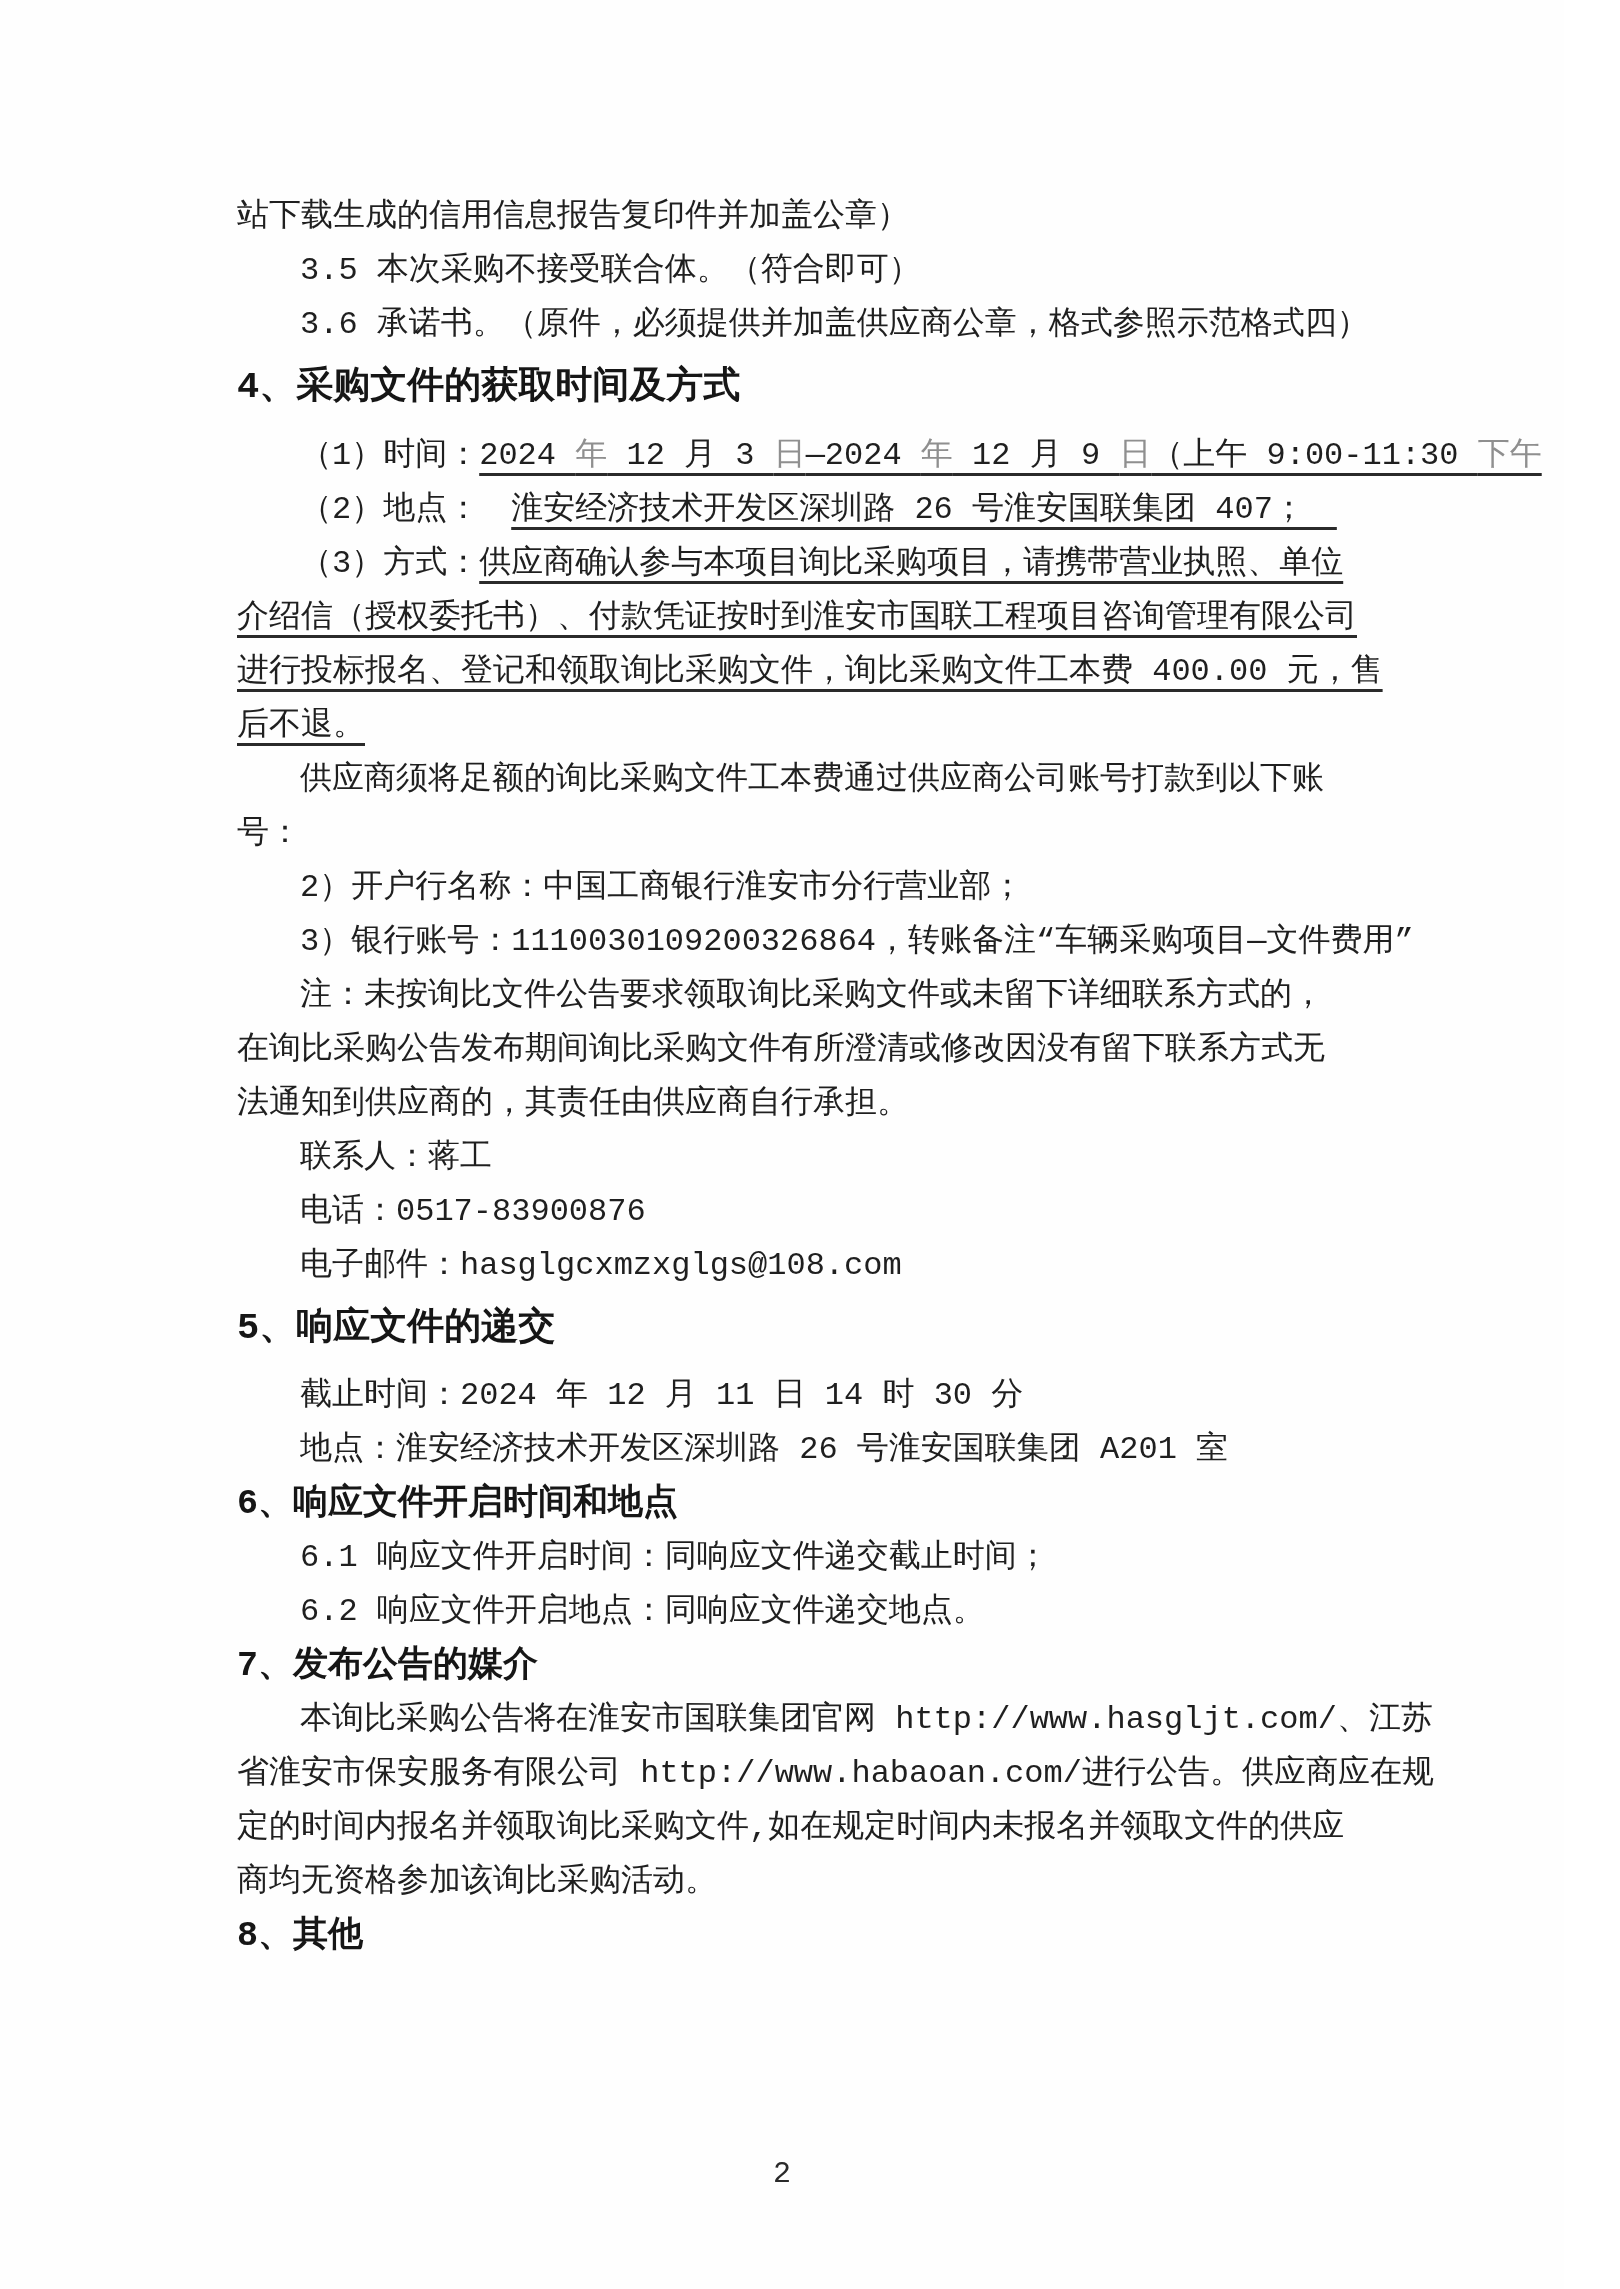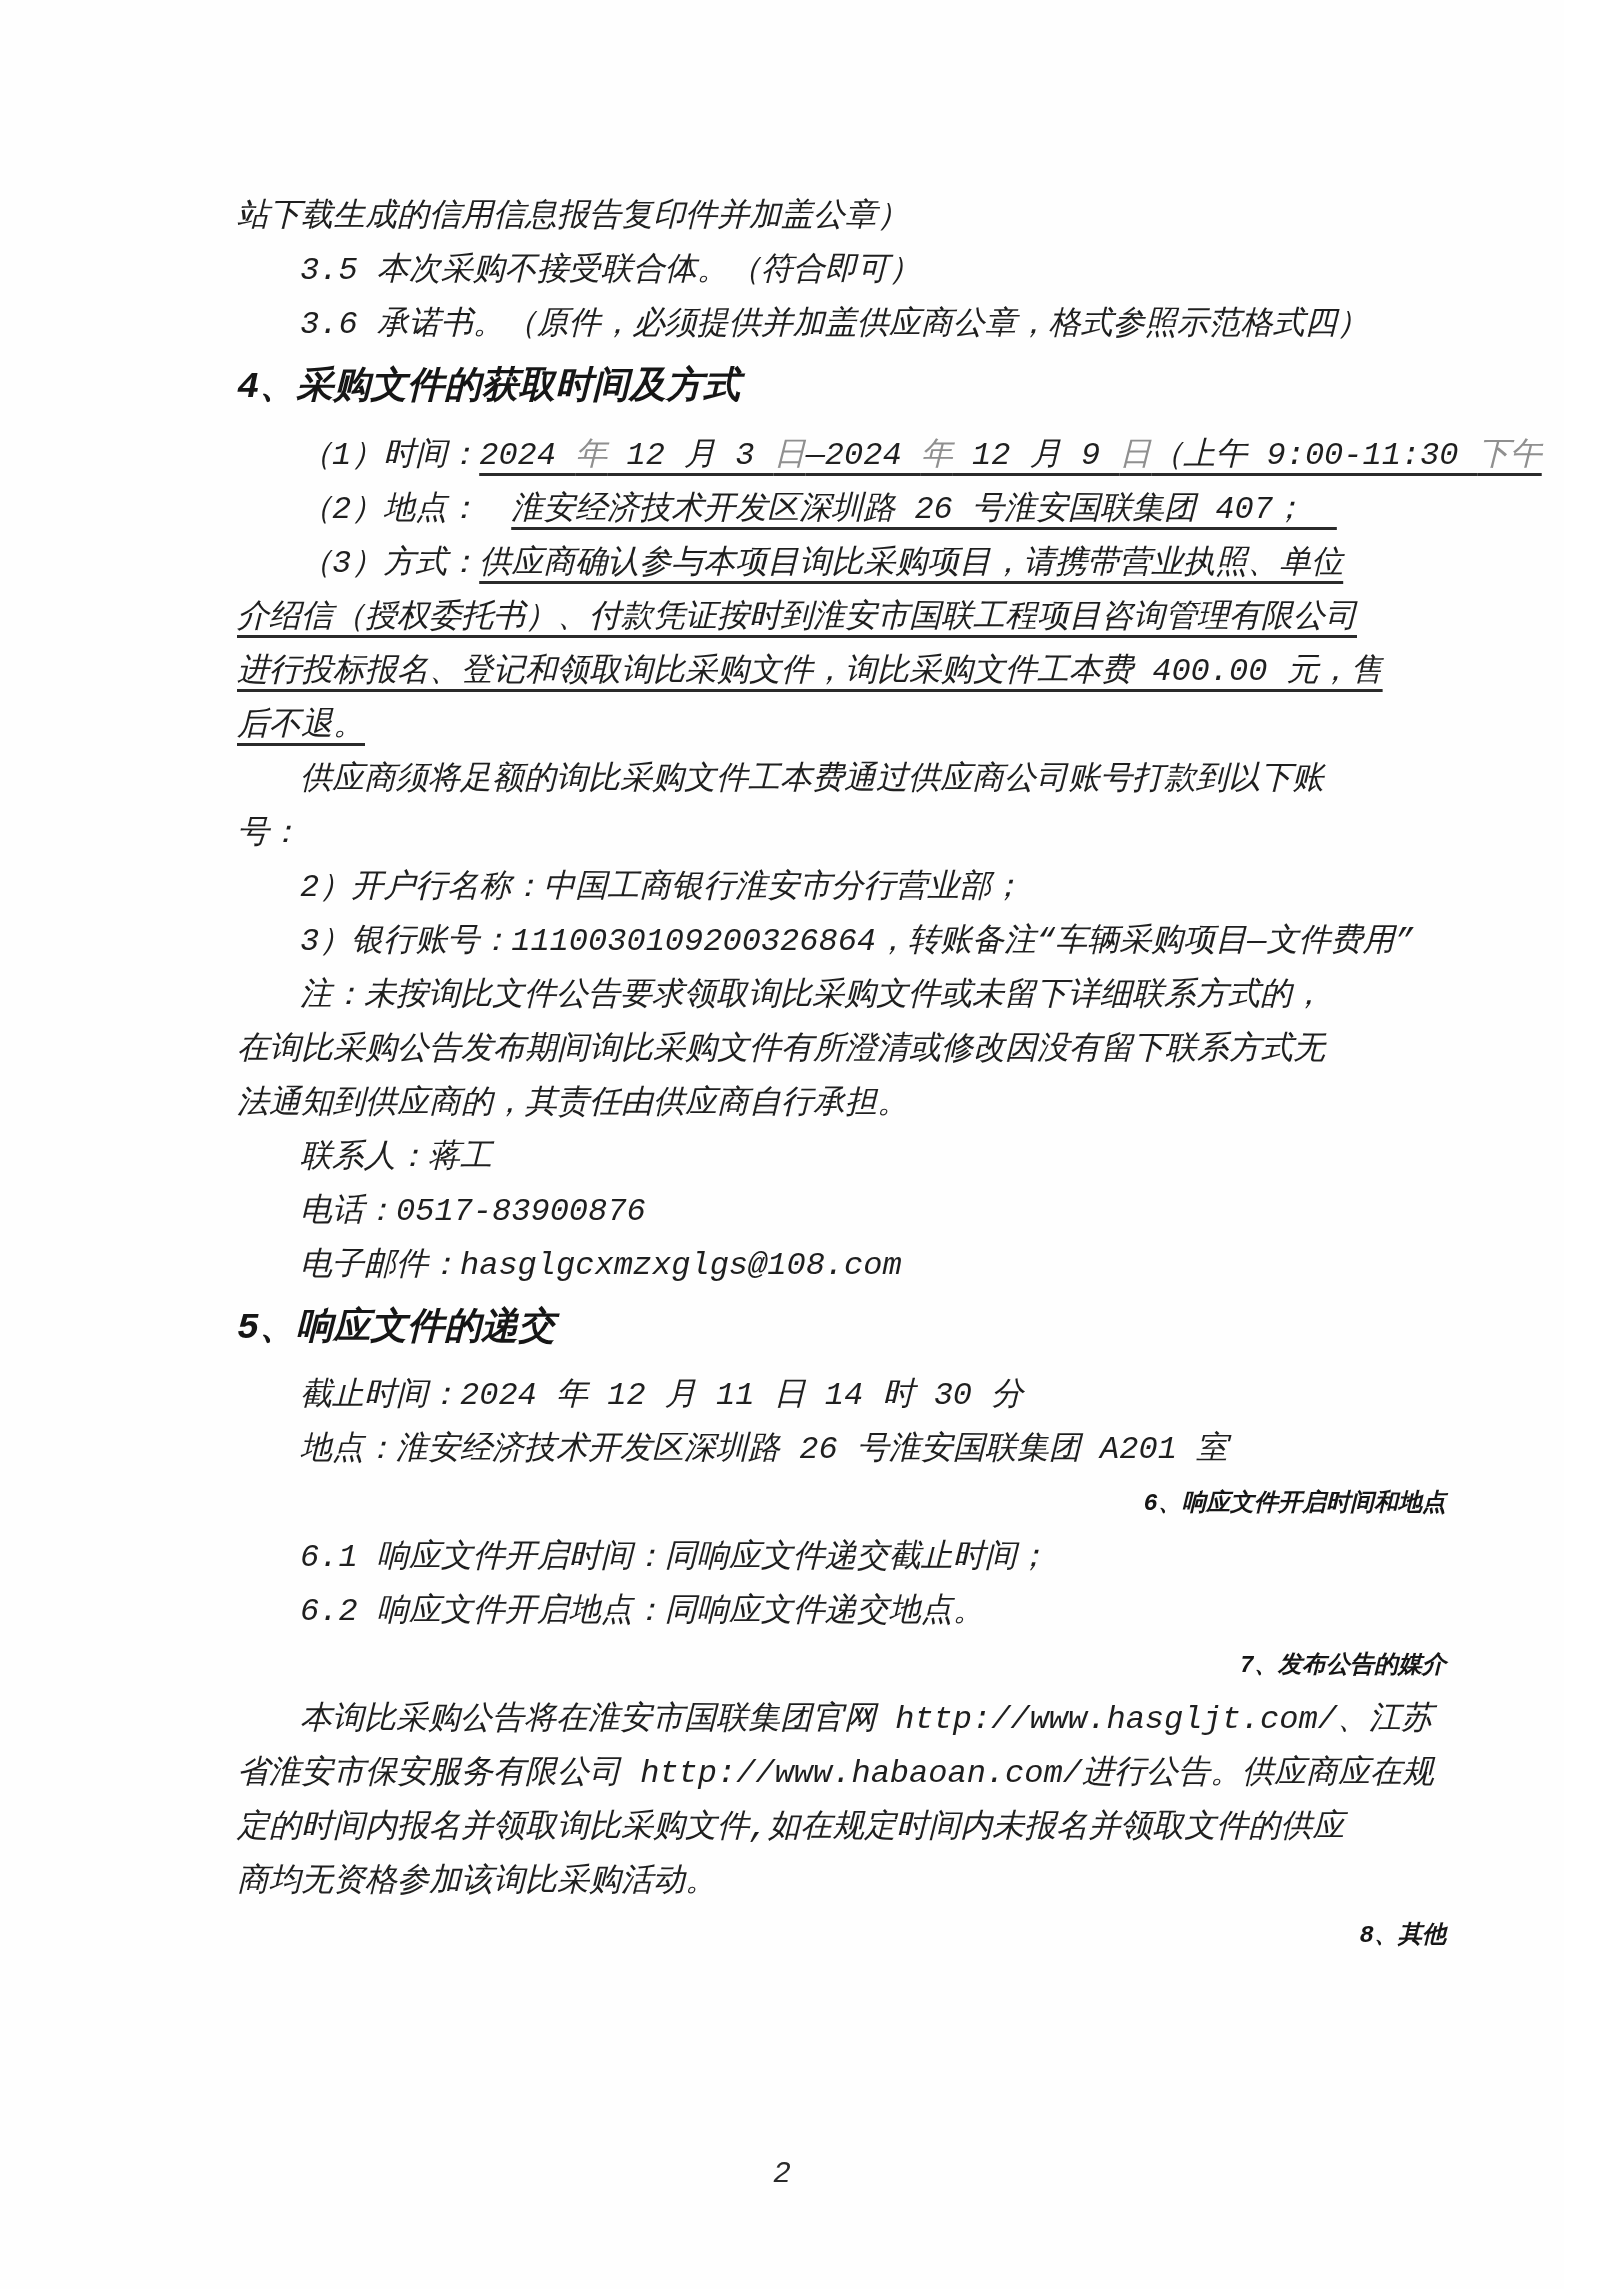--- a/index.html
+++ b/index.html
@@ -5,37 +5,35 @@
   html,body{margin:0;padding:0;background:#ffffff;}
   .page{
     position:relative;
     width:1564px;height:2290px;
     background:#fefefe;
     box-sizing:border-box;
     padding:190px 118px 0 237px;
     font-family:"Liberation Mono","DejaVu Sans Mono",monospace;
     color:#1f1f1f;
     overflow:hidden;
-    font-style:italic;
   }
   .line{
     height:54px;line-height:54px;
     font-size:32px;
     white-space:pre;
   }
   .ind{padding-left:63px;}
   .h-lg{
     font-size:37px;font-weight:bold;
     margin-top:8px;margin-bottom:14.7px;
     color:#161616;
   }
   .h-sm{
-    font-size:24px;font-weight:bold;
+    font-size:35px;font-weight:bold;
     color:#161616;
-    text-align:right;
   }
   .ul{
     text-decoration:underline;
     text-decoration-thickness:2.5px;
     text-underline-offset:8.8px;
     text-decoration-color:#2a2a2a;
   }
   .gray span.g, .ul span.g, span.g{color:#8f8f8f;}
   .page-num{
     position:absolute;left:0;right:0;top:2147px;

